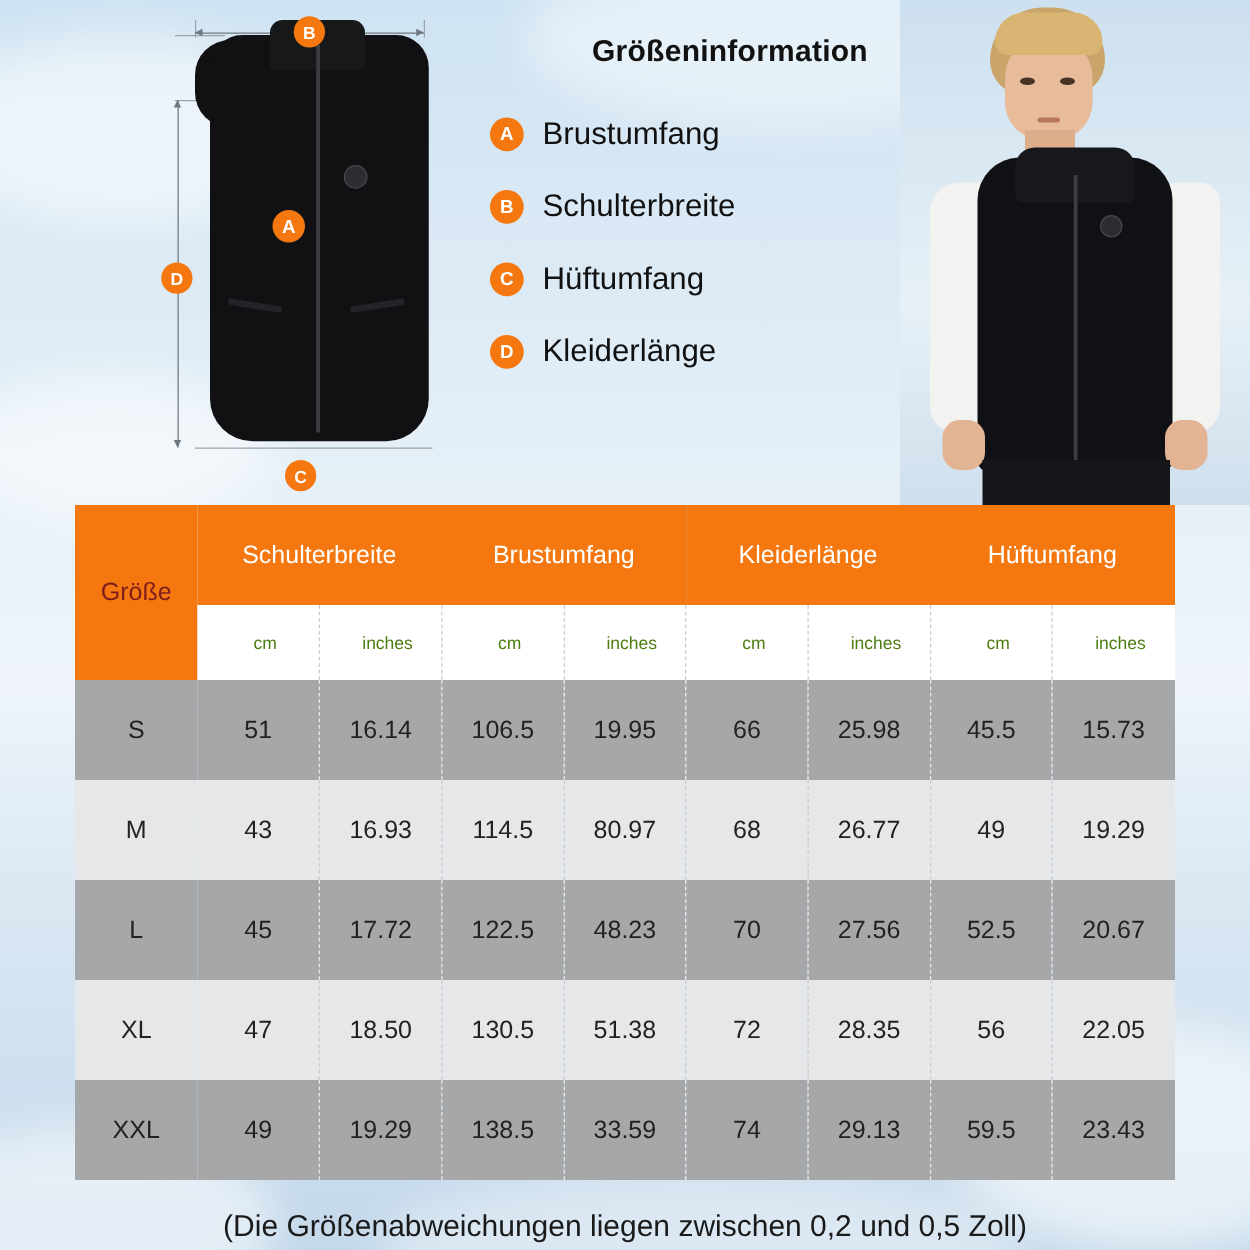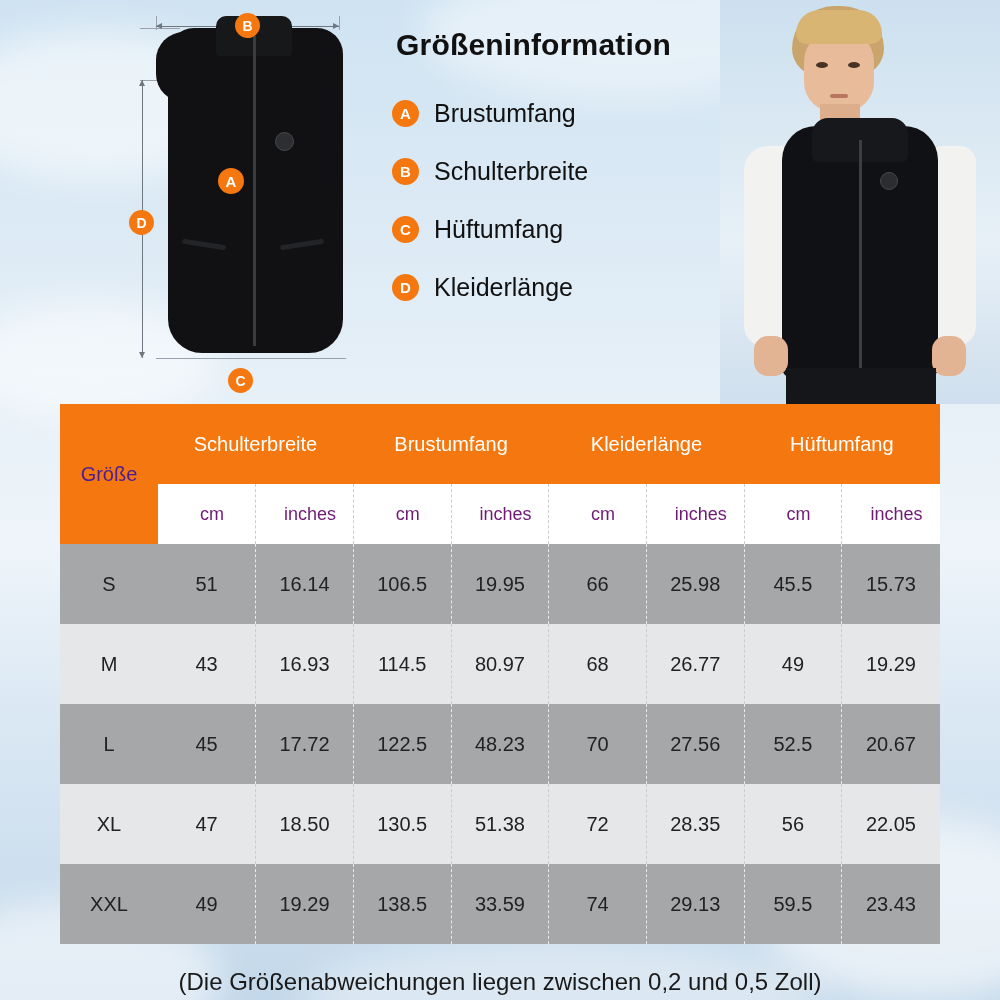--- a/index.html
+++ b/index.html
@@ -138,25 +138,26 @@
   }
   .badge.small { width: 25px; height: 25px; font-size: 14px; }
 
   
   .legend {
     position: absolute;
     left: 392px; top: 28px;
     width: 380px;
   }
   .legend-title {
-    font-size: 30px;
+    font-size: 24px;
     font-weight: bold;
     color: #111;
     margin: 0 0 22px 4px;
     letter-spacing: 0.2px;
+    text-align: center;
   }
   .legend-row {
     display: flex;
     align-items: center;
     height: 58px;
   }
   .legend-badge {
     position: relative;
     width: 27px; height: 27px;
     border-radius: 50%;
@@ -296,28 +297,28 @@
   }
   .hdr-group {
     background: #f4780f;
     color: #fff;
     font-size: 20px;
     height: 78px;
     border-right: 1px solid #f4780f;
   }
   .hdr-size {
     background: #f4780f;
-    color: #4c1d95;
+    color: #7f1d1d;
     font-size: 20px;
     width: 96px;
   }
   .hdr-unit {
     background: #ffffff;
-    color: #701a75;
-    font-size: 18px;
+    color: #4d7c0f;
+    font-size: 14px;
     height: 58px;
     padding-left: 12px;
   }
   .hdr-unit.dashed-left {
     border-left: 1px dashed #c9ccd0;
   }
   .row-dark td { background: #a5a7a9; }
   .row-light td { background: #e6e7e8; }
   table.sizes td {
     height: 78px;

